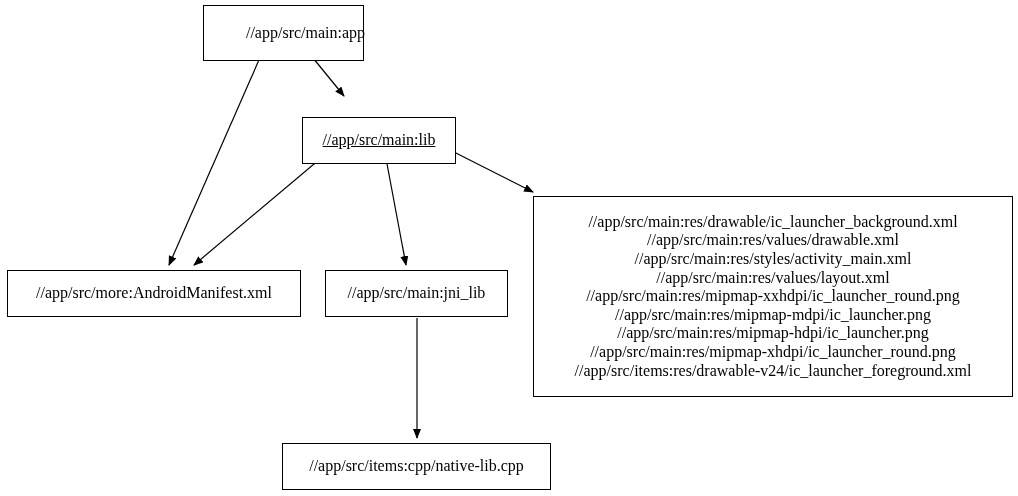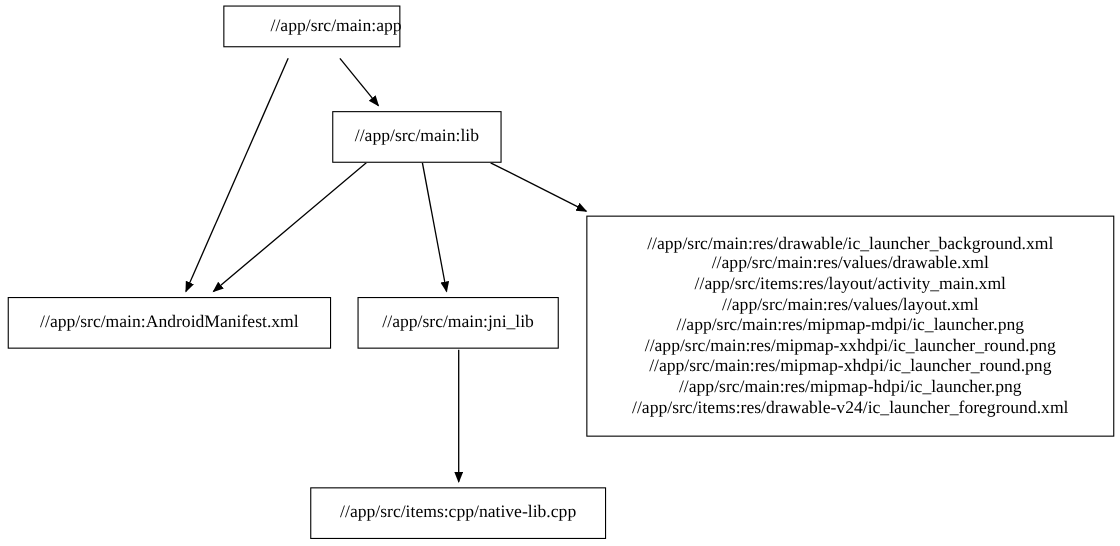--- a/index.html
+++ b/index.html
@@ -59,45 +59,45 @@
       </marker>
     </defs>
     <line class="edge-line" x1="262" y1="53" x2="169" y2="265" marker-end="url(#arrow)"></line>
     <line class="edge-line" x1="309" y1="53" x2="344" y2="96" marker-end="url(#arrow)"></line>
     <line class="edge-line" x1="333" y1="148" x2="194" y2="265" marker-end="url(#arrow)"></line>
     <line class="edge-line" x1="384" y1="148" x2="406" y2="265" marker-end="url(#arrow)"></line>
     <line class="edge-line" x1="446" y1="148" x2="533" y2="192" marker-end="url(#arrow)"></line>
     <line class="edge-line" x1="417" y1="318" x2="417" y2="438" marker-end="url(#arrow)"></line>
   </svg>
 
-  <div class="node" style="left:203px; top:5px; width:161px; height:38px;padding-left:44px;">
+  <div class="node" style="left:203px; top:5px; width:161px; height:56px;padding-left:44px;">
     <span>//app/src/main:app</span>
   </div>
 
-  <div class="node" style="left:302px; top:101px; width:154px; height:47px;">
+  <div class="node" style="left:302px; top:117px; width:154px; height:47px;text-decoration:underline;">
     <span>//app/src/main:lib</span>
   </div>
 
   <div class="node" style="left:7px; top:270px; width:294px; height:47px;">
-    <span>//app/src/main:AndroidManifest.xml</span>
+    <span>//app/src/more:AndroidManifest.xml</span>
   </div>
 
   <div class="node" style="left:325px; top:270px; width:183px; height:47px;">
     <span>//app/src/main:jni_lib</span>
   </div>
 
   <div class="node multiline" style="left:533px; top:196px; width:480px; height:201px;">
     <div>//app/src/main:res/drawable/ic_launcher_background.xml</div>
     <div>//app/src/main:res/values/drawable.xml</div>
-    <div>//app/src/items:res/layout/activity_main.xml</div>
+    <div>//app/src/main:res/styles/activity_main.xml</div>
     <div>//app/src/main:res/values/layout.xml</div>
+    <div>//app/src/main:res/mipmap-xxhdpi/ic_launcher_round.png</div>
     <div>//app/src/main:res/mipmap-mdpi/ic_launcher.png</div>
-    <div>//app/src/main:res/mipmap-xxhdpi/ic_launcher_round.png</div>
+    <div>//app/src/main:res/mipmap-hdpi/ic_launcher.png</div>
     <div>//app/src/main:res/mipmap-xhdpi/ic_launcher_round.png</div>
-    <div>//app/src/main:res/mipmap-hdpi/ic_launcher.png</div>
     <div>//app/src/items:res/drawable-v24/ic_launcher_foreground.xml</div>
   </div>
 
   <div class="node" style="left:282px; top:443px; width:269px; height:47px;">
     <span>//app/src/items:cpp/native-lib.cpp</span>
   </div>
 
 </div>
 
 </body></html>

